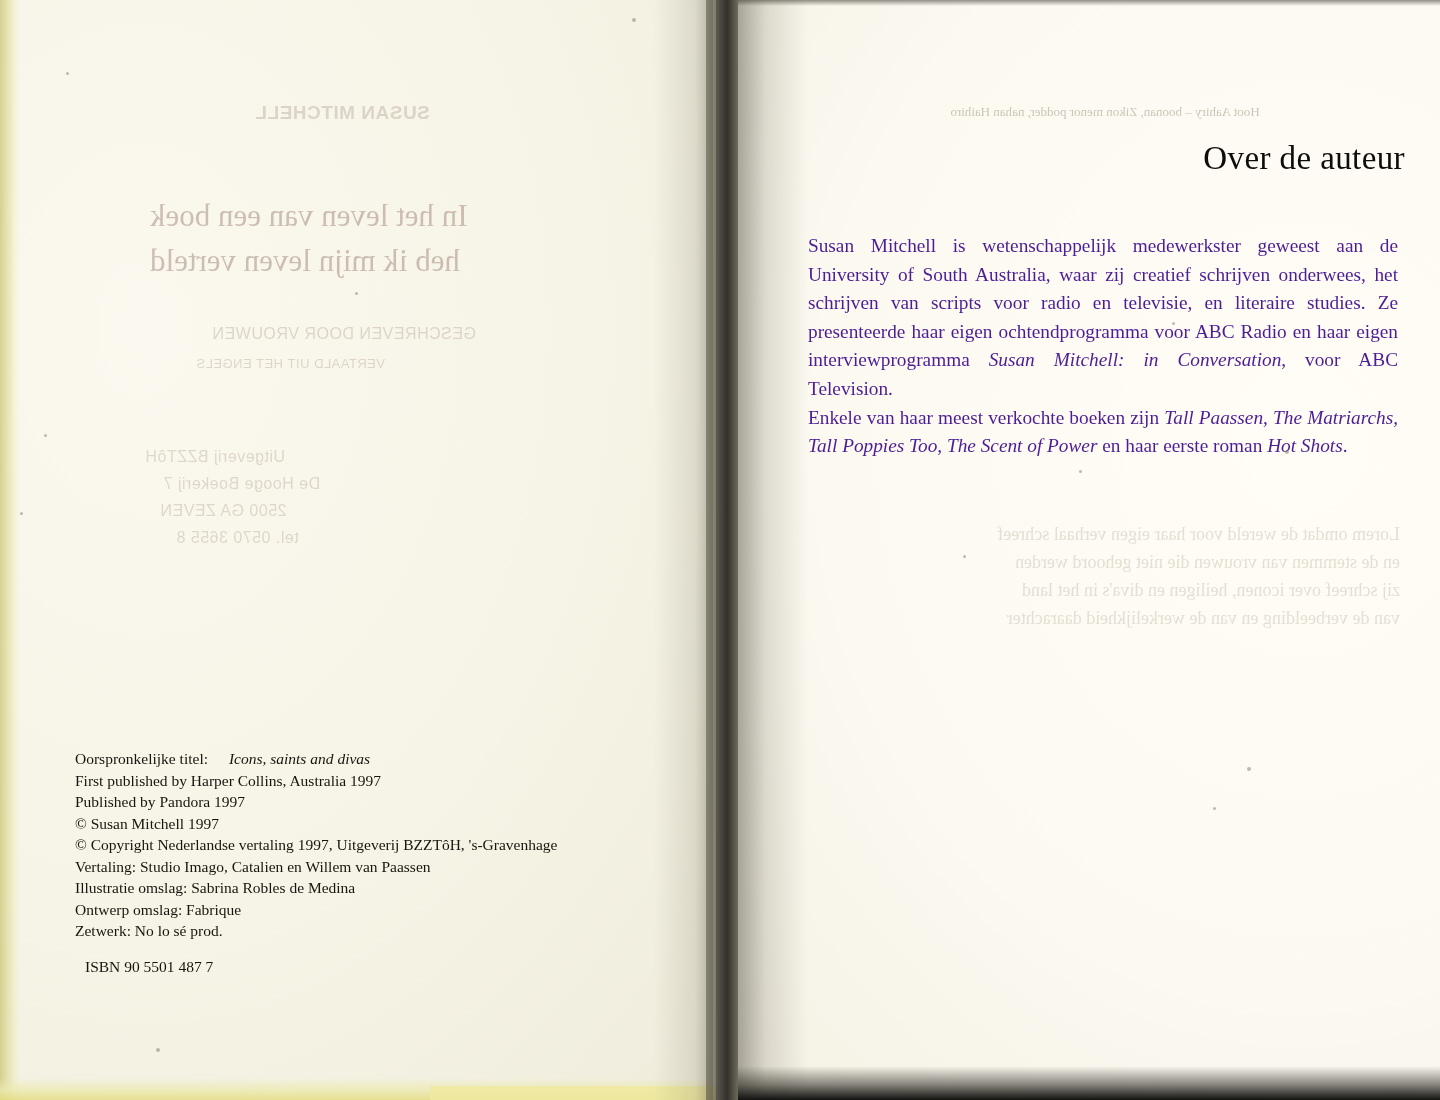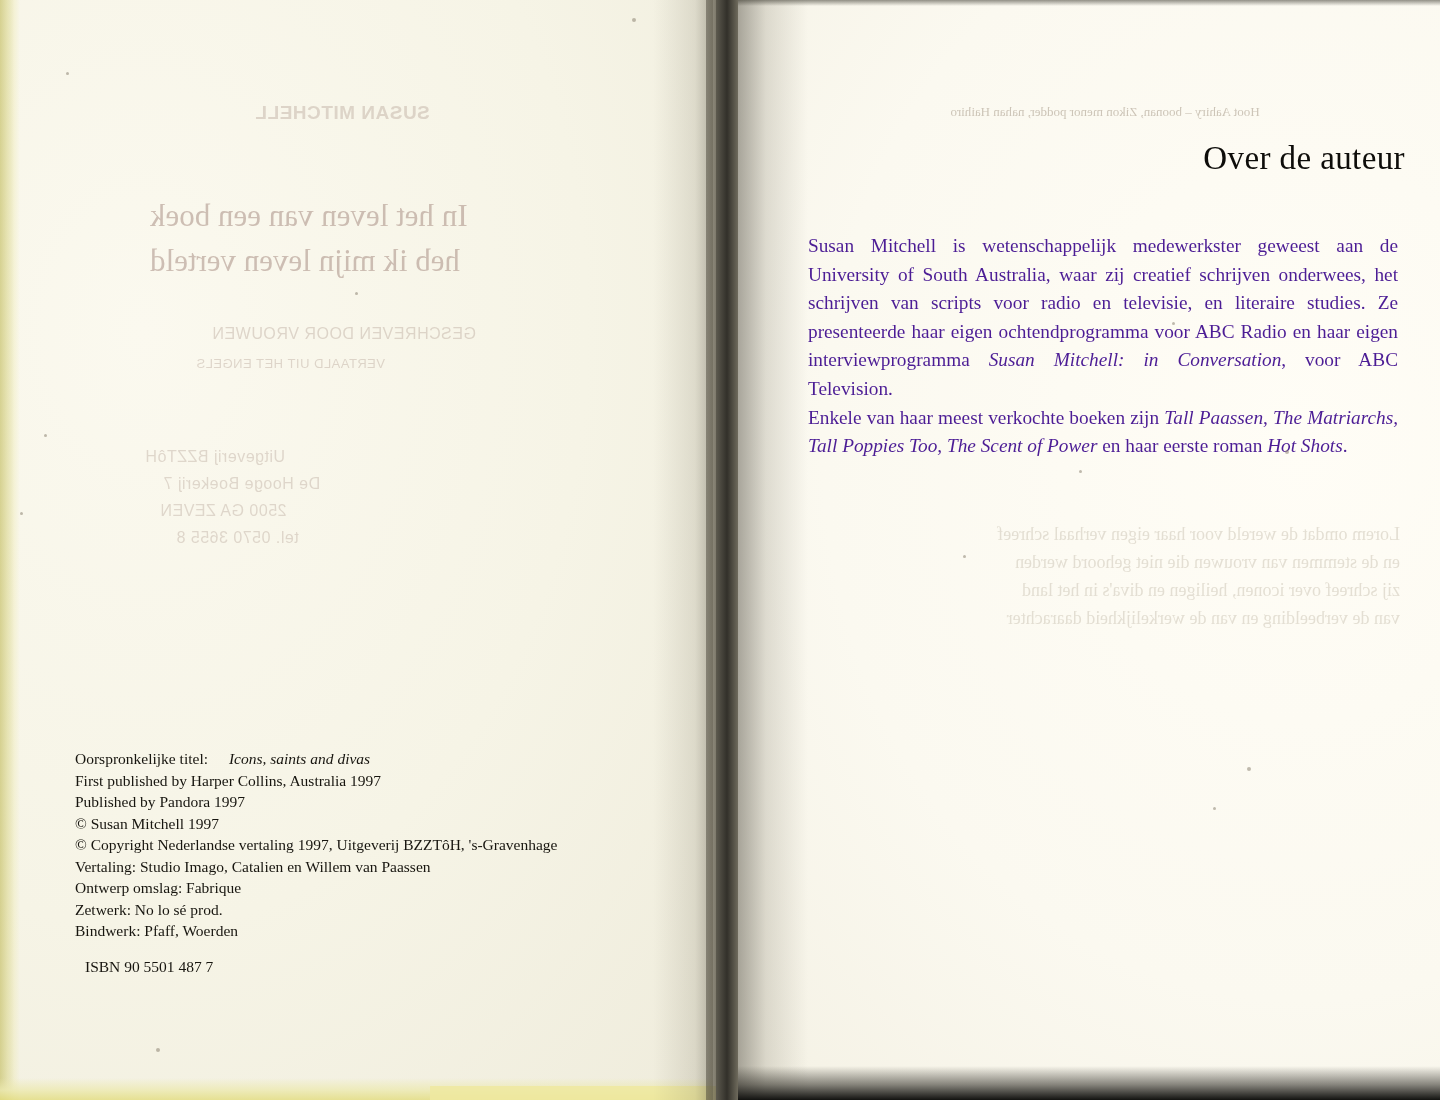--- a/index.html
+++ b/index.html
@@ -253,23 +253,23 @@
     <div class="colophon">
       <div>
         <span>Oorspronkelijke titel:</span>
         <span class="it">Icons, saints and divas</span>
       </div>
       <div>First published by Harper Collins, Australia 1997</div>
       <div>Published by Pandora 1997</div>
       <div>© Susan Mitchell 1997</div>
       <div>© Copyright Nederlandse vertaling 1997, Uitgeverij BZZTôH, 's-Gravenhage</div>
       <div>Vertaling: Studio Imago, Catalien en Willem van Paassen</div>
+      <div>Illustratie omslag: Sabrina Robles de Medina</div>
       <div>Ontwerp omslag: Fabrique</div>
       <div>Zetwerk: No lo sé prod.</div>
-      <div>Bindwerk: Pfaff, Woerden</div>
     </div>
 
     <div class="isbn">ISBN 90 5501 487 7</div>
 
     <div class="speck" style="left:632px; top:18px; width:4px; height:4px;"></div>
     <div class="speck" style="left:66px; top:72px; width:3px; height:3px;"></div>
     <div class="speck" style="left:355px; top:292px; width:3px; height:3px;"></div>
     <div class="speck" style="left:44px; top:434px; width:3px; height:3px;"></div>
     <div class="speck" style="left:20px; top:512px; width:3px; height:3px;"></div>
     <div class="speck" style="left:156px; top:1048px; width:4px; height:4px;"></div>

